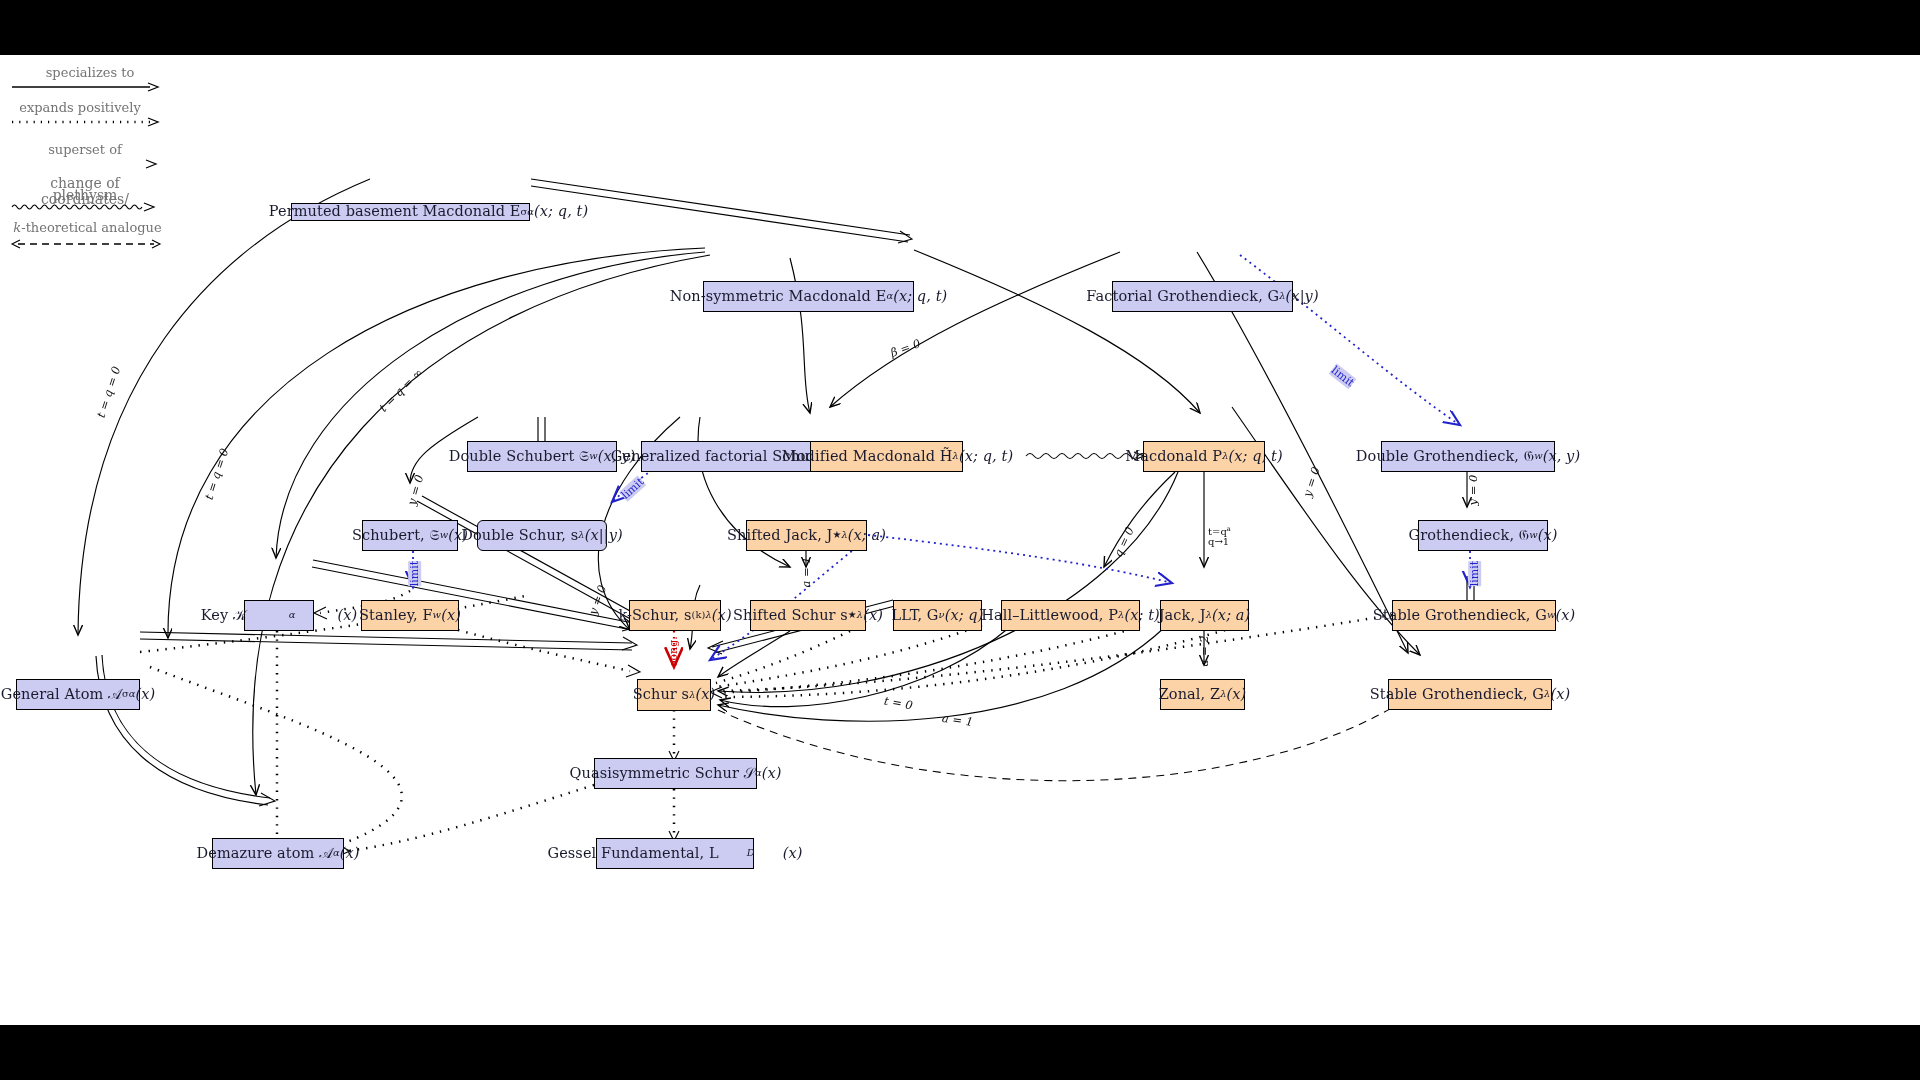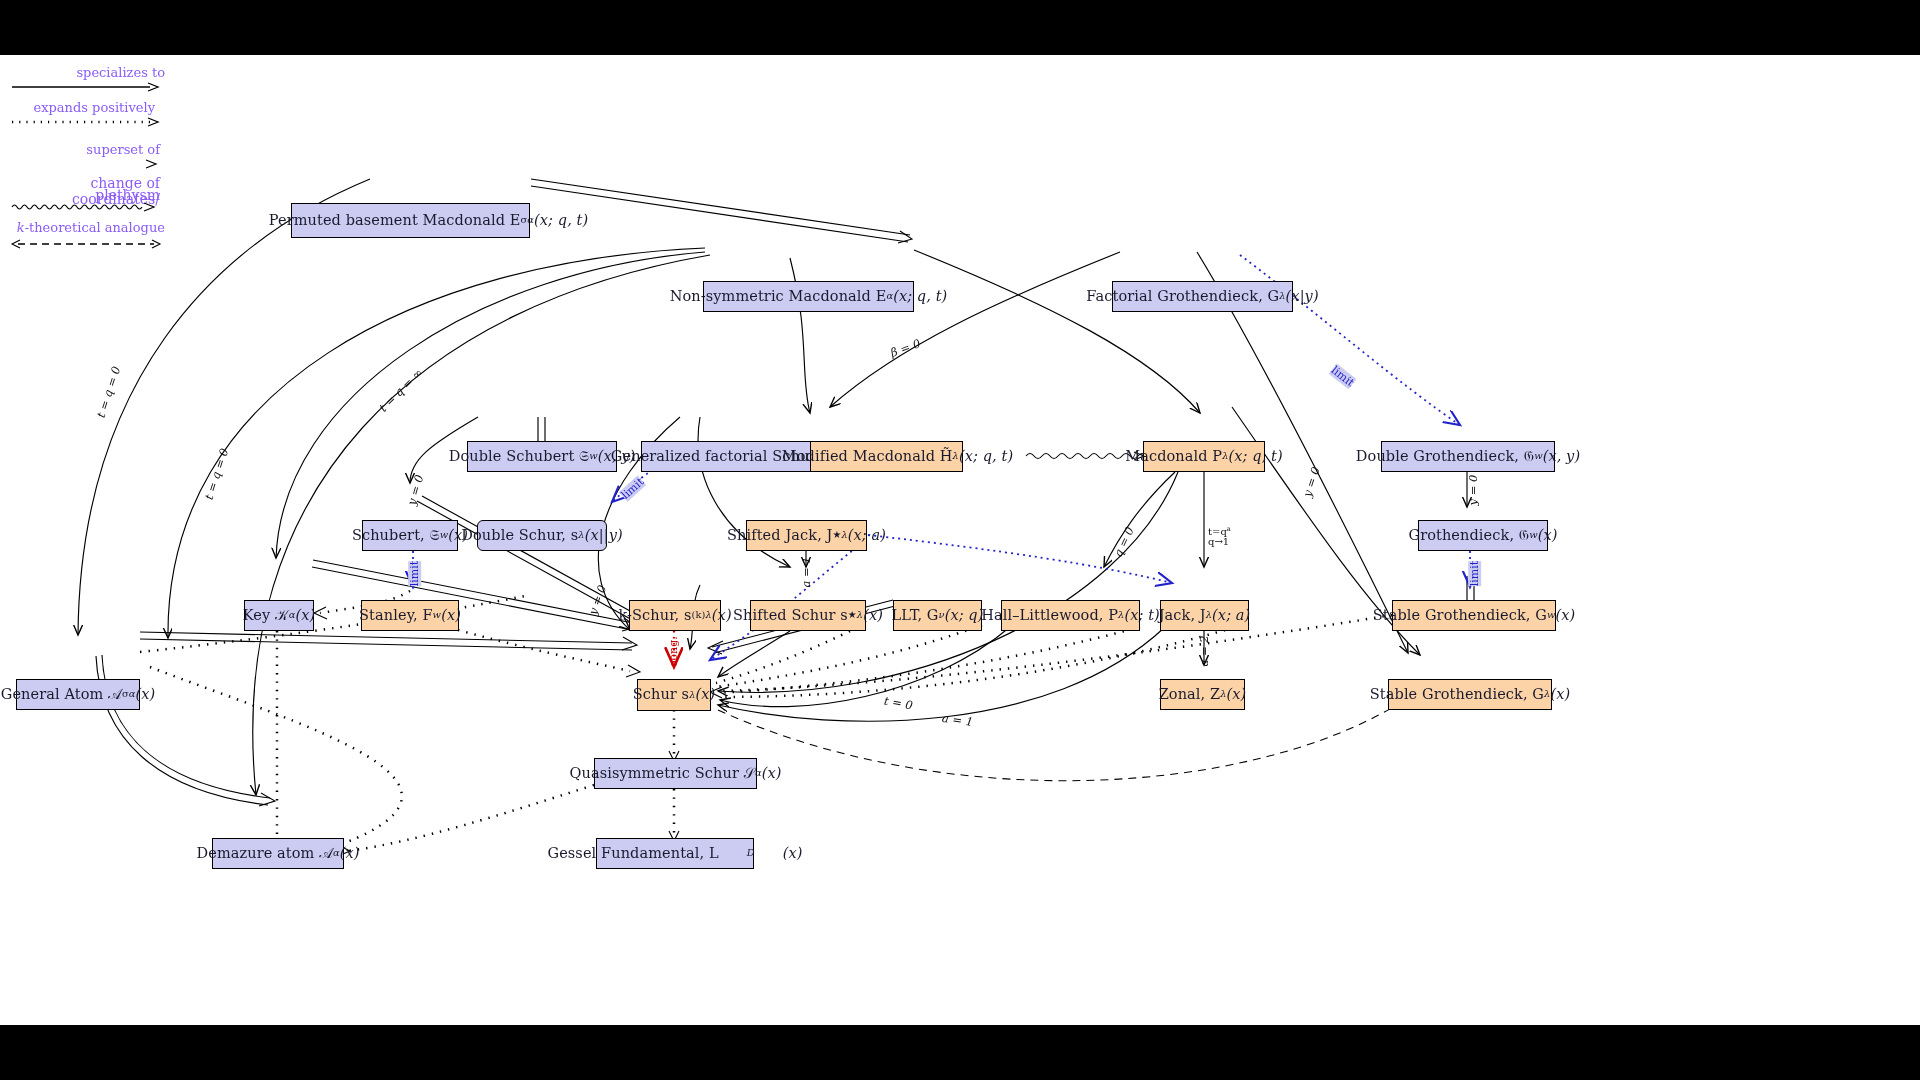--- a/index.html
+++ b/index.html
@@ -20,22 +20,22 @@
     padding:0 8px;
     letter-spacing:.1px;
   }
   .blue{background:#ccccf2;}
   .orange{background:#fbd3a7;}
 
   
   .legend-item{position:absolute;}
   .legend-label{
     position:absolute;
-    font-size:13px;color:#8b5cf6;
-    text-align:right;
+    font-size:13px;color:#737373;
+    text-align:center;
     white-space:nowrap;
   }
   .legend-label.small{font-size:14px;line-height:1.15;white-space:normal;width:150px;}
 
   
   .elabel{
     position:absolute;
     font-size:11.5px;
     color:#111;
     white-space:nowrap;
@@ -272,21 +272,21 @@
       <div class="elabel" style="left:1458px;top:428px;transform:rotate(-90deg);">y = 0</div>
       <div class="elabel blue" style="left:1462px;top:512px;transform:rotate(-90deg);">limit</div>
       <div class="elabel" style="left:1296px;top:420px;transform:rotate(-72deg);">y = 0</div>
       <div class="elabel red" style="left:658px;top:590px;transform:rotate(-90deg);">cong.</div>
       <div class="elabel" style="left:1188px;top:589px;transform:rotate(-90deg);">a = 2</div>
       <div class="elabel" style="left:884px;top:641px;transform:rotate(10deg);">t = 0</div>
       <div class="elabel" style="left:942px;top:658px;transform:rotate(8deg);">a = 1</div>
     </div>
 
     <div id="nodes">
-        <div class="node blue" style="left: 291px; top: 148px; width: 239px; height: 35px; padding-left: 44px;">
+        <div class="node blue" style="left: 291px; top: 148px; width: 239px; height: 18px; padding-left: 44px;">
           <span>Permuted basement Macdonald E</span>
           <sup>σ</sup>
           <sub>α</sub>
           <span class="math">(x; q, t)</span>
         </div>
         <div class="node blue" style="left: 703px; top: 226px; width: 211px; height: 31px;">
           <span>Non-symmetric Macdonald  E</span>
           <sub>α</sub>
           <span class="math">(x; q, t)</span>
         </div>
@@ -334,21 +334,21 @@
           <span>Shifted Jack, J</span>
           <sup>★</sup>
           <sub>λ</sub>
           <span class="math">(x; a)</span>
         </div>
         <div class="node blue" style="left: 1418px; top: 465px; width: 130px; height: 31px;">
           <span>Grothendieck, 𝔊</span>
           <sub>w</sub>
           <span class="math">(x)</span>
         </div>
-        <div class="node blue" style="left: 244px; top: 545px; width: 70px; height: 31px;">
+        <div class="node blue" style="left: 244px; top: 545px; width: 70px; height: 31px; gap: 42px;">
           <span>Key 𝒦</span>
           <sub>α</sub>
           <span class="math">(x)</span>
         </div>
         <div class="node orange" style="left: 361px; top: 545px; width: 98px; height: 31px;">
           <span>Stanley, F</span>
           <sub>w</sub>
           <span class="math">(x)</span>
         </div>
         <div class="node orange" style="left: 629px; top: 545px; width: 92px; height: 31px;">

